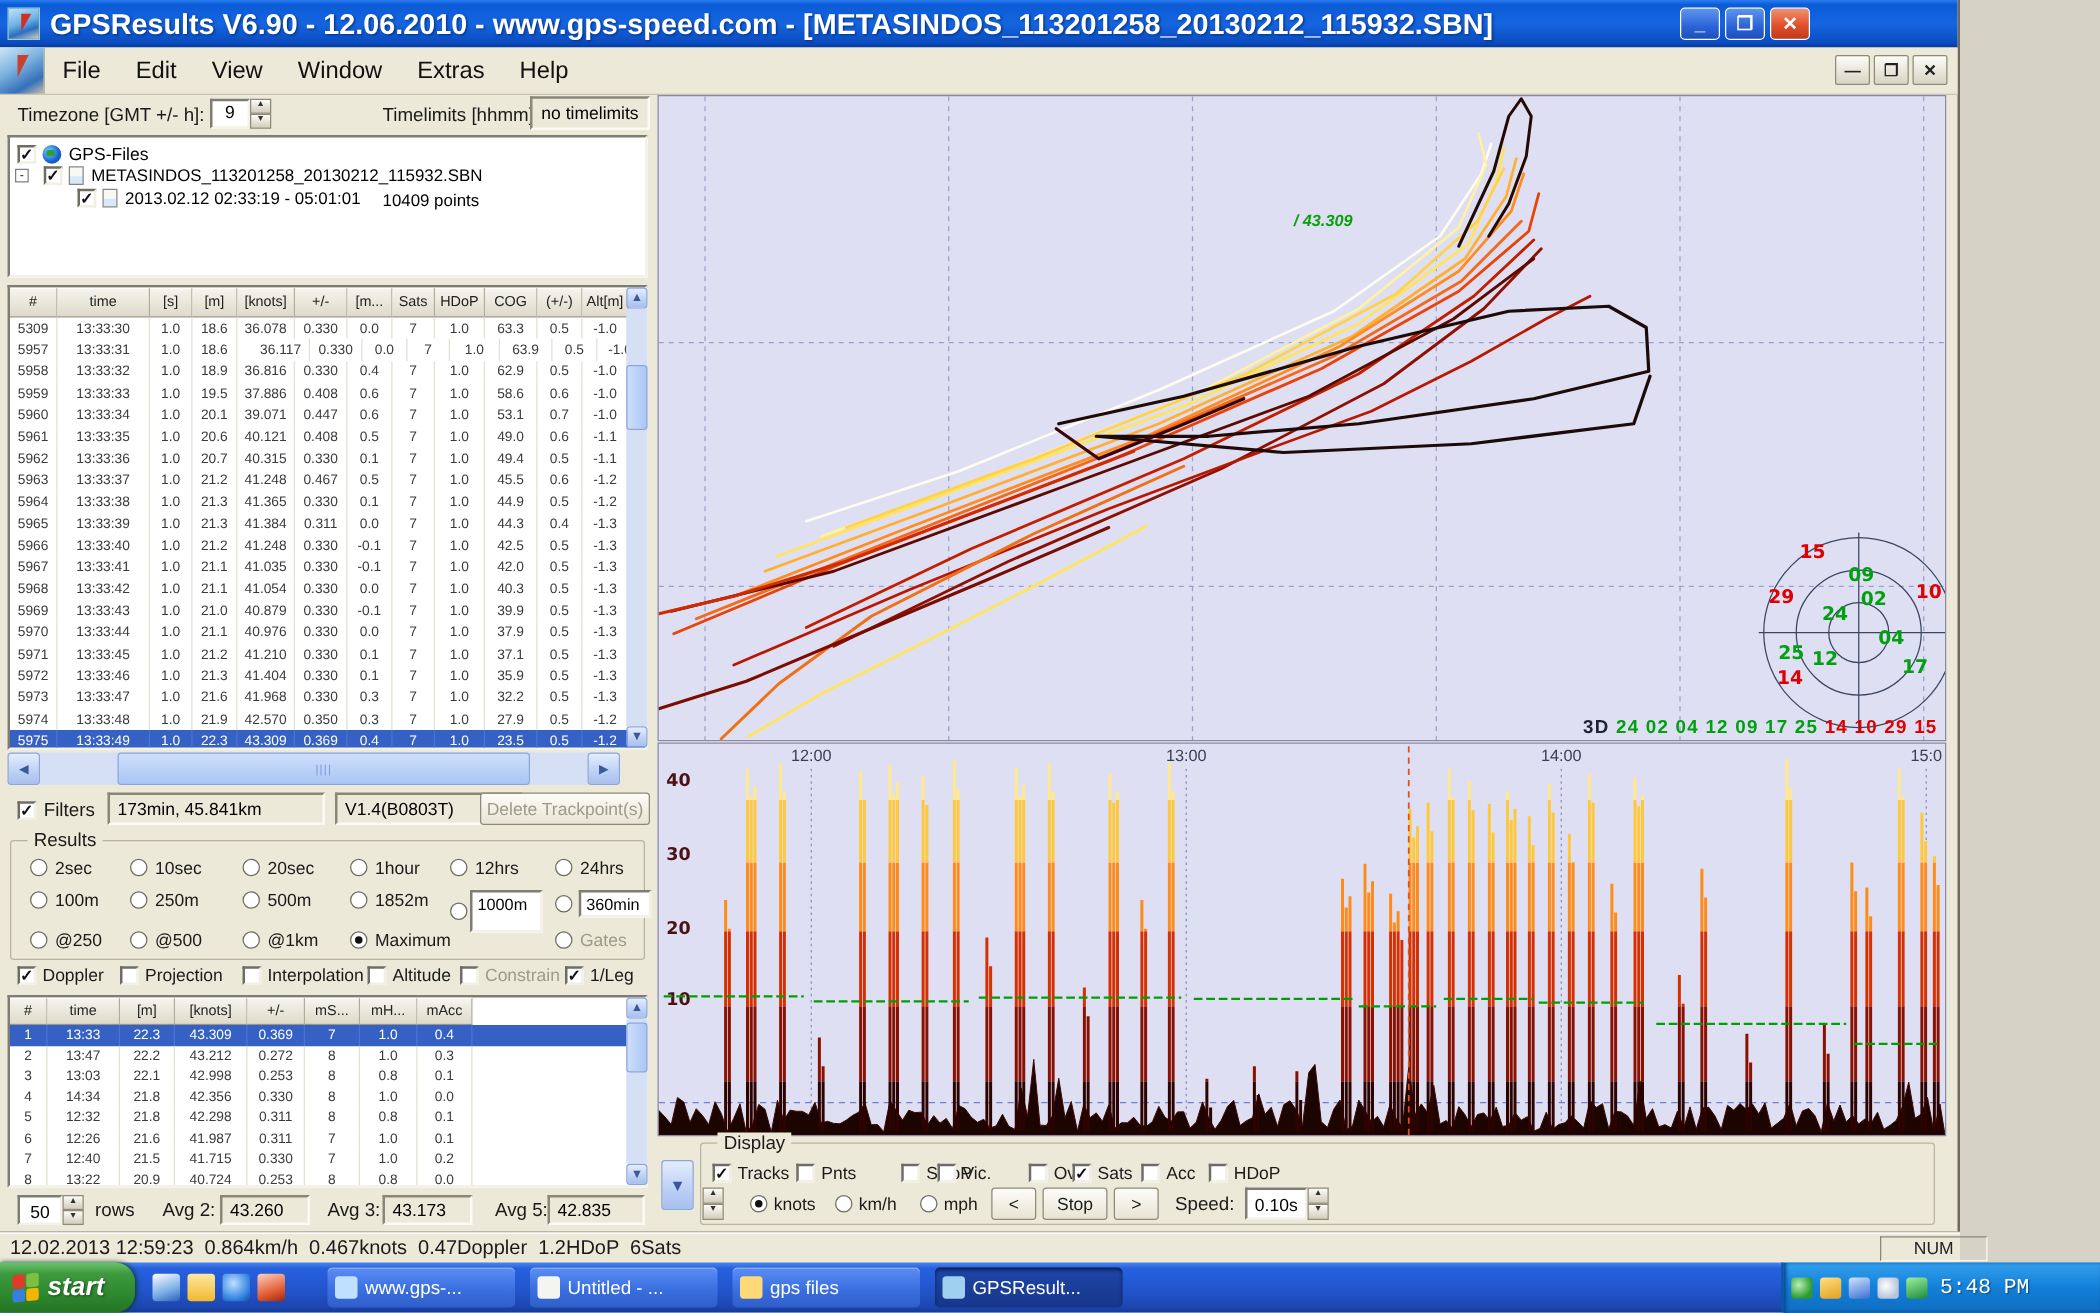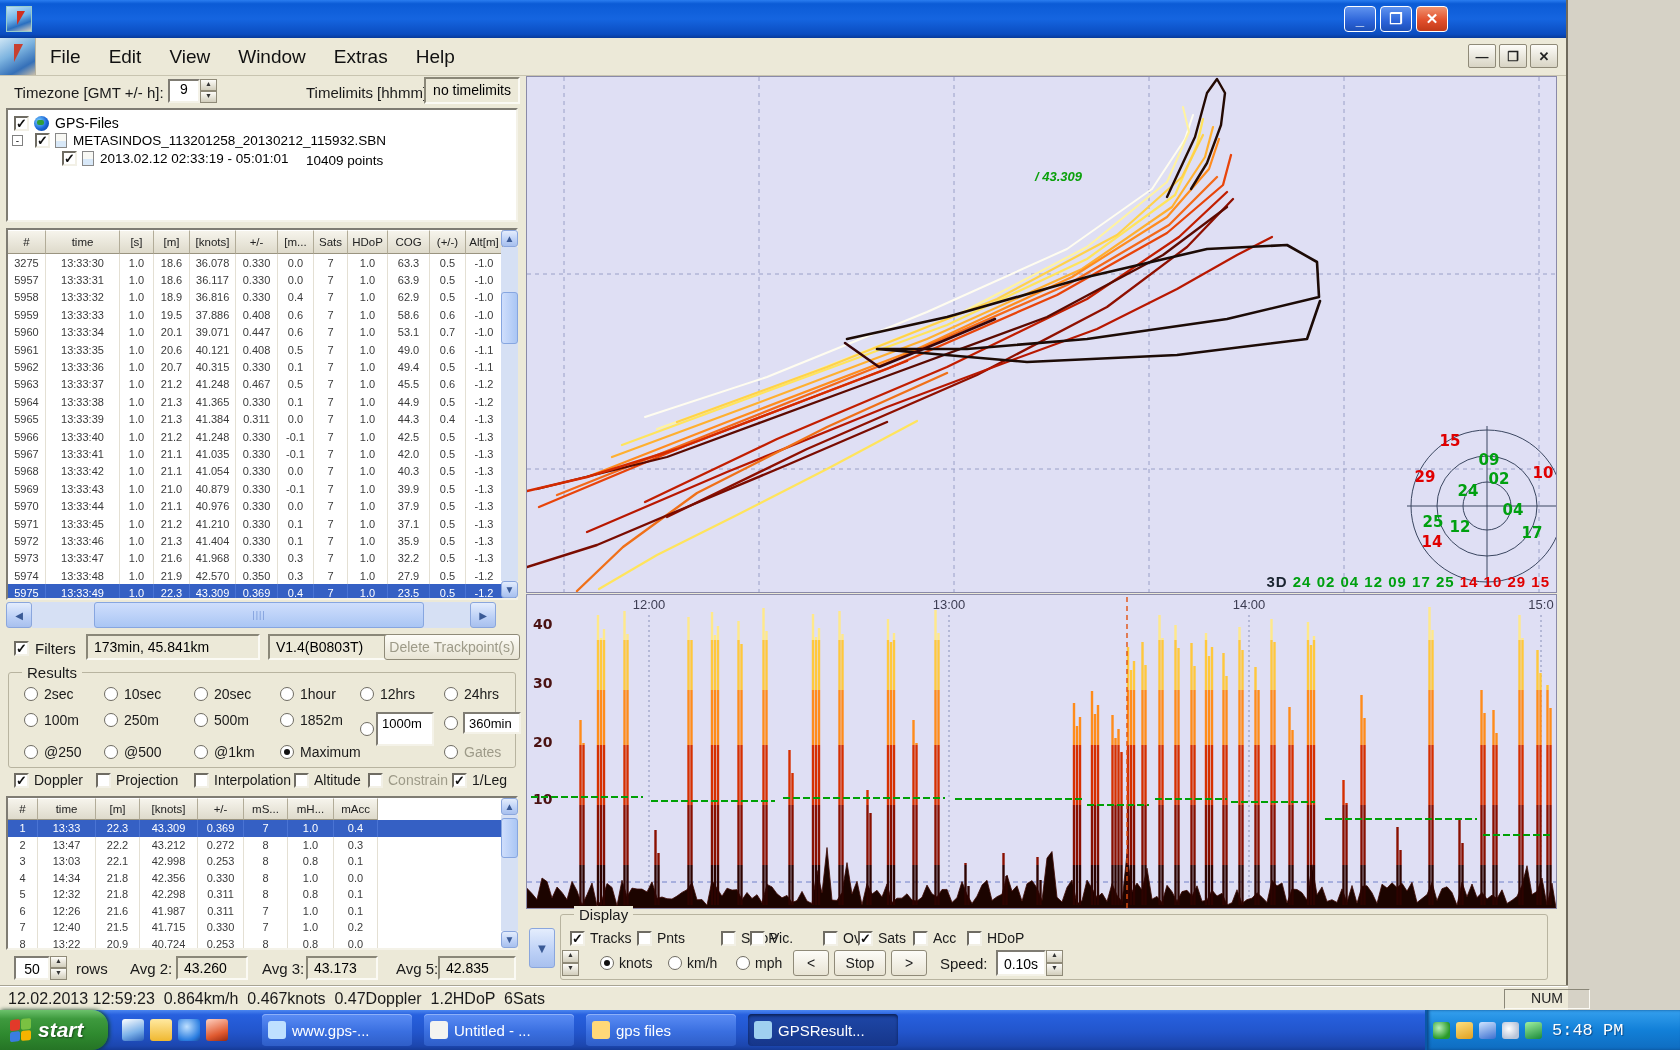--- a/index.html
+++ b/index.html
@@ -121,20 +121,21 @@
 </style>
 </head>
 <body>
 
 <div id="screen">
 
   <div id="win">
 
     <div id="titlebar">
       <div id="app-icon"></div>
+      <div id="title-text">GPSResults V6.90 - 12.06.2010 - www.gps-speed.com - [METASINDOS_113201258_20130212_115932.SBN]</div>
       <div style="position:absolute; right:118px; display:flex;">
         <div class="tb-btn">_</div>
         <div class="tb-btn">❐</div>
         <div class="tb-btn close">✕</div>
       </div>
     </div>
 
     <div id="menubar">
       <div id="menu-pic"></div>
       <div id="menu-items" style="display:flex;">
@@ -190,39 +191,39 @@
           <div class="thcell" style="width: 46px; height: 24px;">[knots]</div>
           <div class="thcell" style="width: 42px; height: 24px;">+/-</div>
           <div class="thcell" style="width: 36px; height: 24px;">[m...</div>
           <div class="thcell" style="width: 34px; height: 24px;">Sats</div>
           <div class="thcell" style="width: 40px; height: 24px;">HDoP</div>
           <div class="thcell" style="width: 42px; height: 24px;">COG</div>
           <div class="thcell" style="width: 36px; height: 24px;">(+/-)</div>
           <div class="thcell" style="width: 37px; height: 24px;">Alt[m]</div>
         </div>
         <div class="trow" style="height: 17.4px;">
-          <div class="tcell" style="width: 38px;">3275</div>
+          <div class="tcell" style="width: 38px;">5309</div>
           <div class="tcell" style="width: 74px;">13:33:30</div>
           <div class="tcell" style="width: 34px;">1.0</div>
           <div class="tcell" style="width: 36px;">18.6</div>
           <div class="tcell" style="width: 46px;">36.078</div>
           <div class="tcell" style="width: 42px;">0.330</div>
           <div class="tcell" style="width: 36px;">0.0</div>
           <div class="tcell" style="width: 34px;">7</div>
           <div class="tcell" style="width: 40px;">1.0</div>
           <div class="tcell" style="width: 42px;">63.3</div>
           <div class="tcell" style="width: 36px;">0.5</div>
           <div class="tcell" style="width: 37px;">-1.0</div>
         </div>
         <div class="trow" style="height: 17.4px;">
           <div class="tcell" style="width: 38px;">5957</div>
           <div class="tcell" style="width: 74px;">13:33:31</div>
           <div class="tcell" style="width: 34px;">1.0</div>
           <div class="tcell" style="width: 36px;">18.6</div>
-          <div class="tcell" style="width: 46px;">36.117</div>
+          <div class="tcell" style="width: 46px; margin-left: 12px;">36.117</div>
           <div class="tcell" style="width: 42px;">0.330</div>
           <div class="tcell" style="width: 36px;">0.0</div>
           <div class="tcell" style="width: 34px;">7</div>
           <div class="tcell" style="width: 40px;">1.0</div>
           <div class="tcell" style="width: 42px;">63.9</div>
           <div class="tcell" style="width: 36px;">0.5</div>
           <div class="tcell" style="width: 37px;">-1.0</div>
         </div>
         <div class="trow" style="height: 17.4px;">
           <div class="tcell" style="width: 38px;">5958</div>

